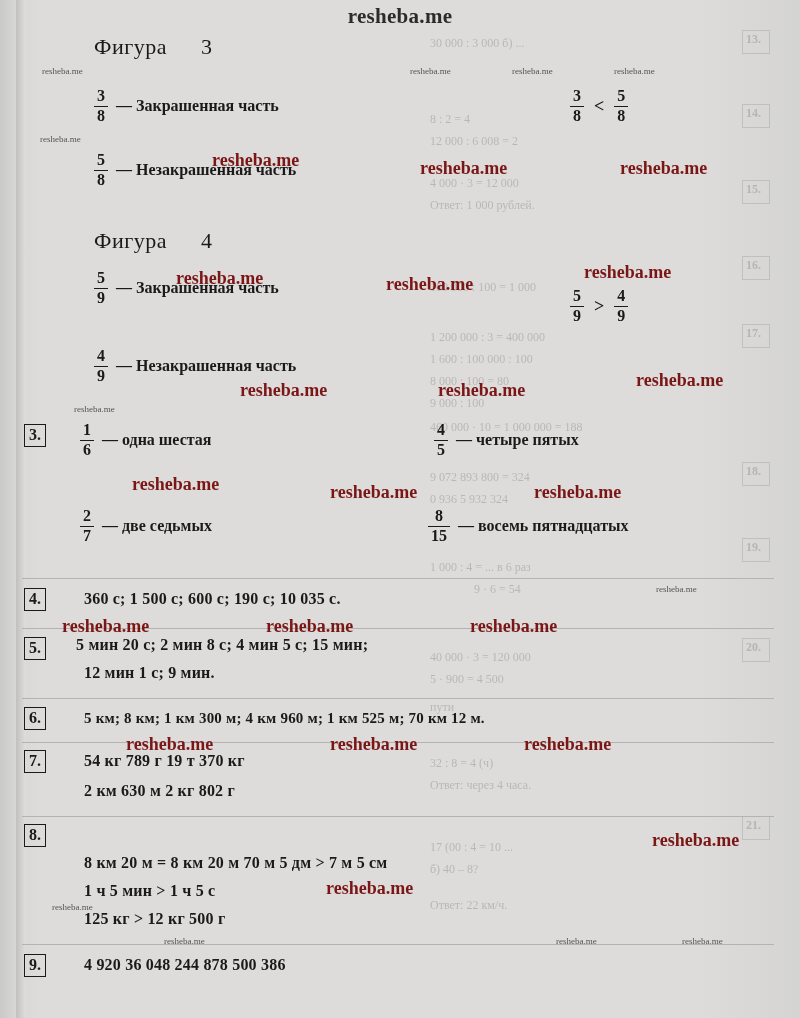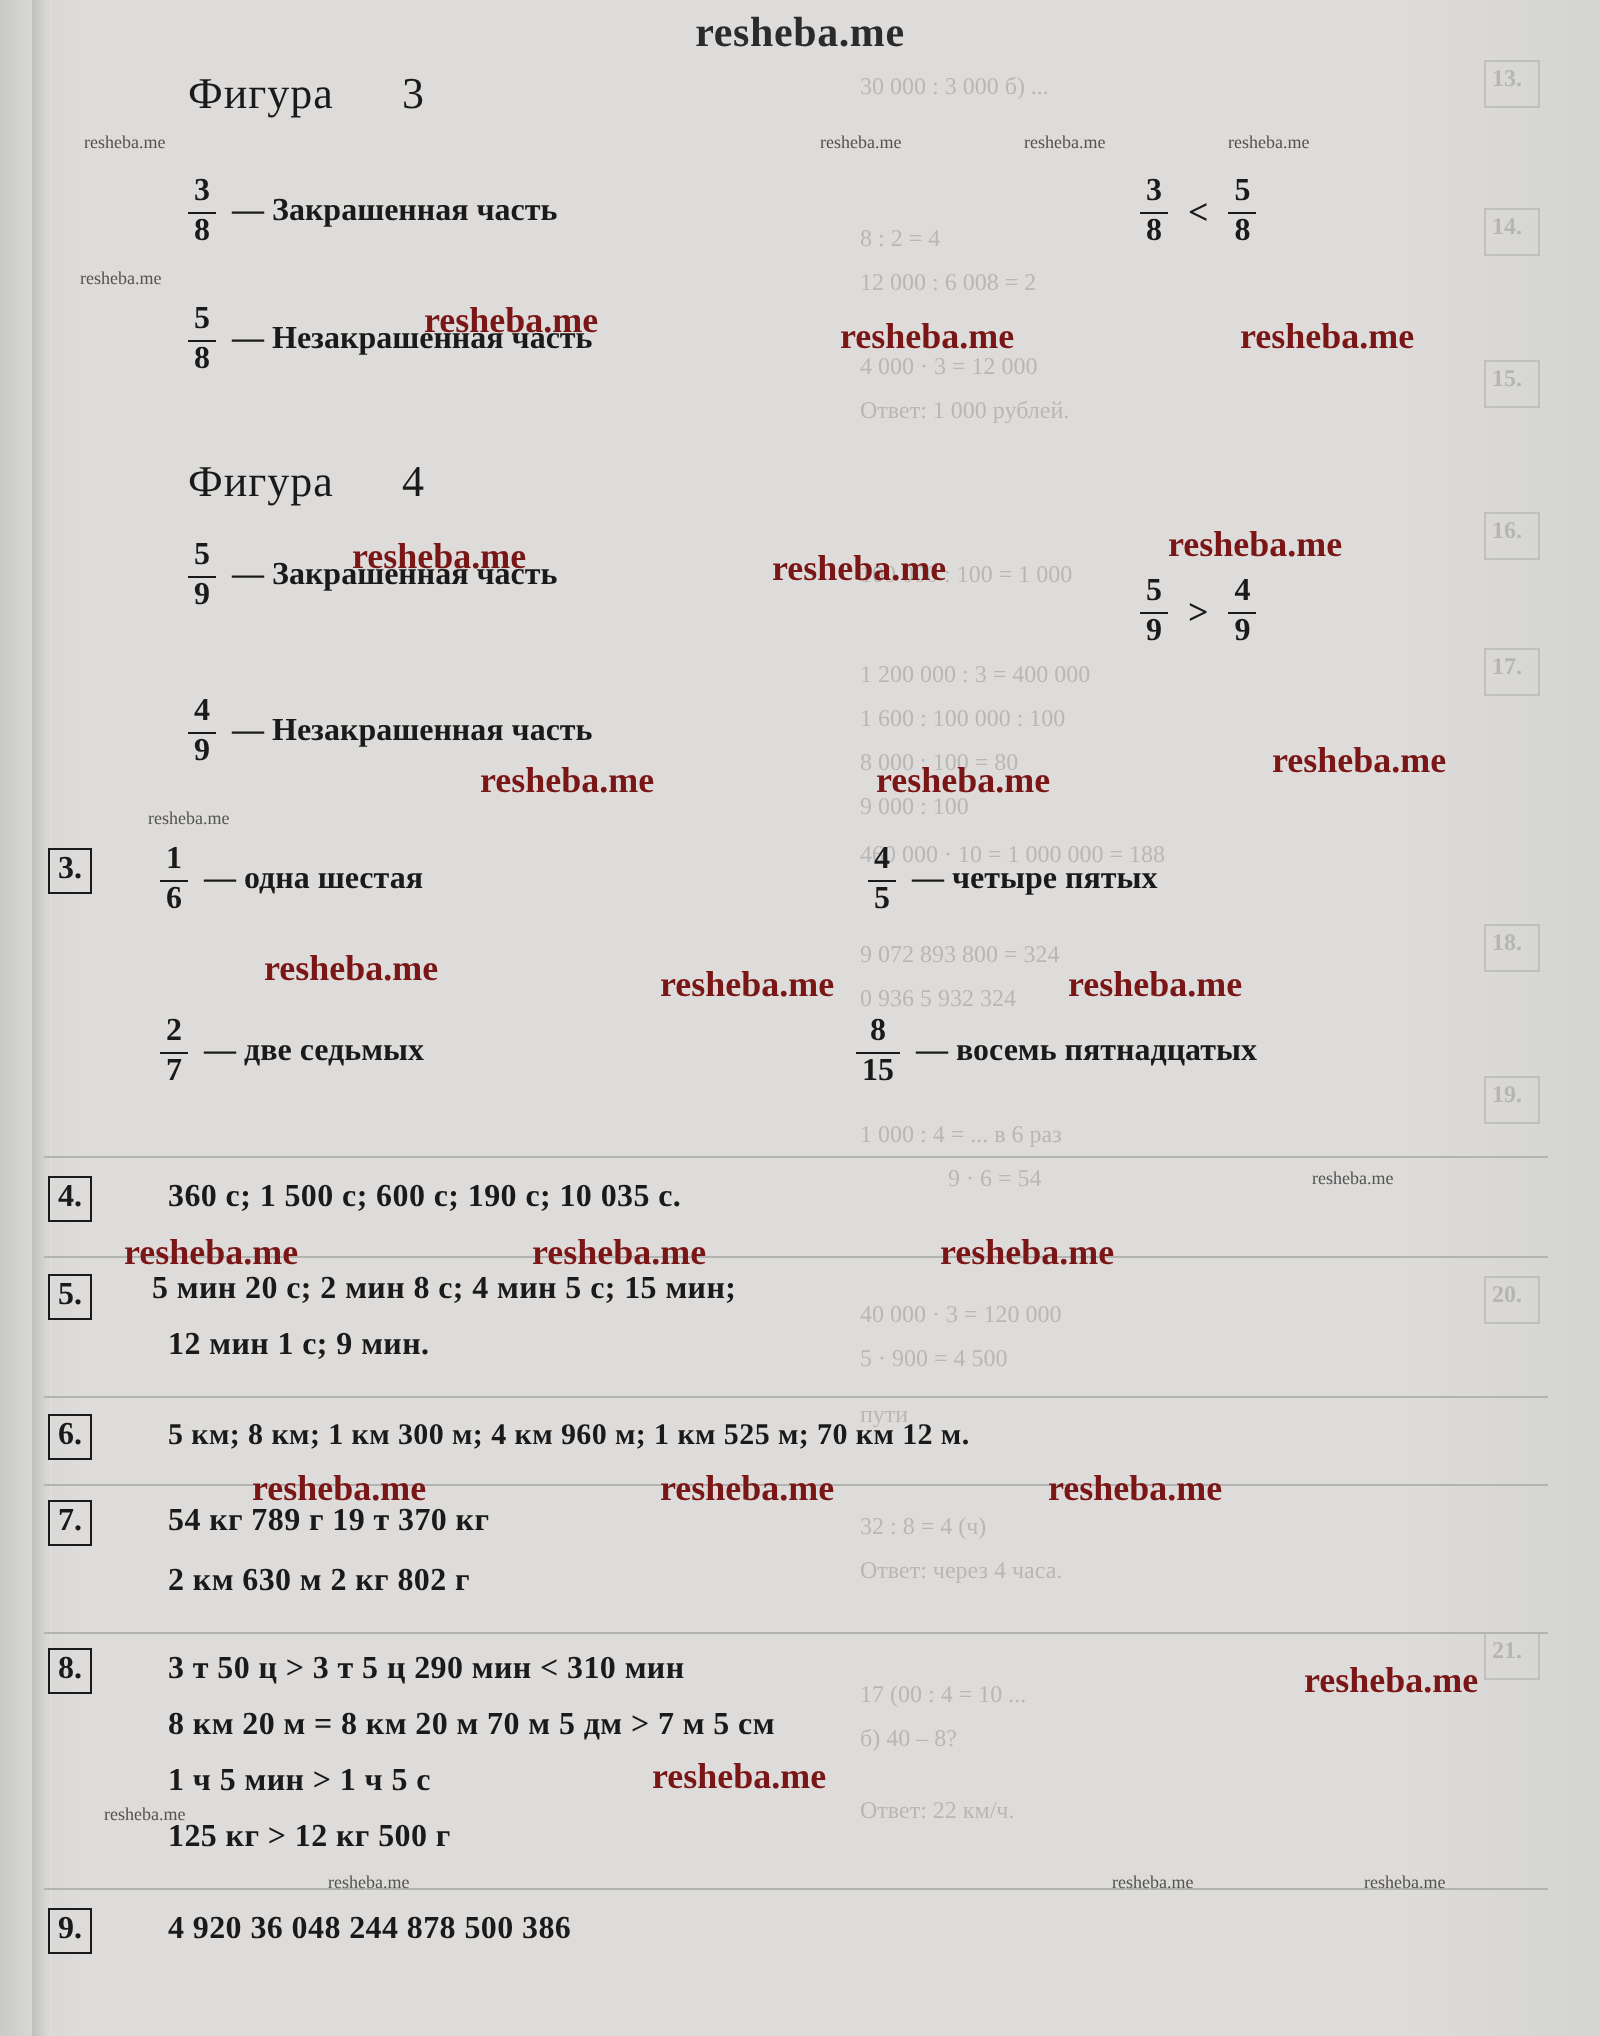--- a/index.html
+++ b/index.html
@@ -235,21 +235,20 @@
 
   <div class="rule" style="left:22px;top:742px;width:752px;"></div>
 
   <div class="numbox" style="left:24px;top:750px;">7.</div>
   <div class="ansrow" style="left:84px;top:752px;">54 кг 789 г     19 т 370 кг</div>
   <div class="ansrow" style="left:84px;top:782px;">2 км 630 м     2 кг 802 г</div>
 
   <div class="rule" style="left:22px;top:816px;width:752px;"></div>
 
   <div class="numbox" style="left:24px;top:824px;">8.</div>
-  <div class="ansrow" style="left:84px;top:826px;">3 т 50 ц &gt; 3 т 5 ц              290 мин &lt; 310 мин</div>
   <div class="ansrow" style="left:84px;top:854px;">8 км 20 м = 8 км 20 м     70 м 5 дм &gt; 7 м 5 см</div>
   <div class="ansrow" style="left:84px;top:882px;">1 ч 5 мин &gt; 1 ч 5 с</div>
   <div class="ansrow" style="left:84px;top:910px;">125 кг &gt; 12 кг 500 г</div>
 
   <div class="rule" style="left:22px;top:944px;width:752px;"></div>
 
   <div class="numbox" style="left:24px;top:954px;">9.</div>
   <div class="ansrow" style="left:84px;top:956px;">4 920     36 048     244 878     500 386</div>
 </div>
 

